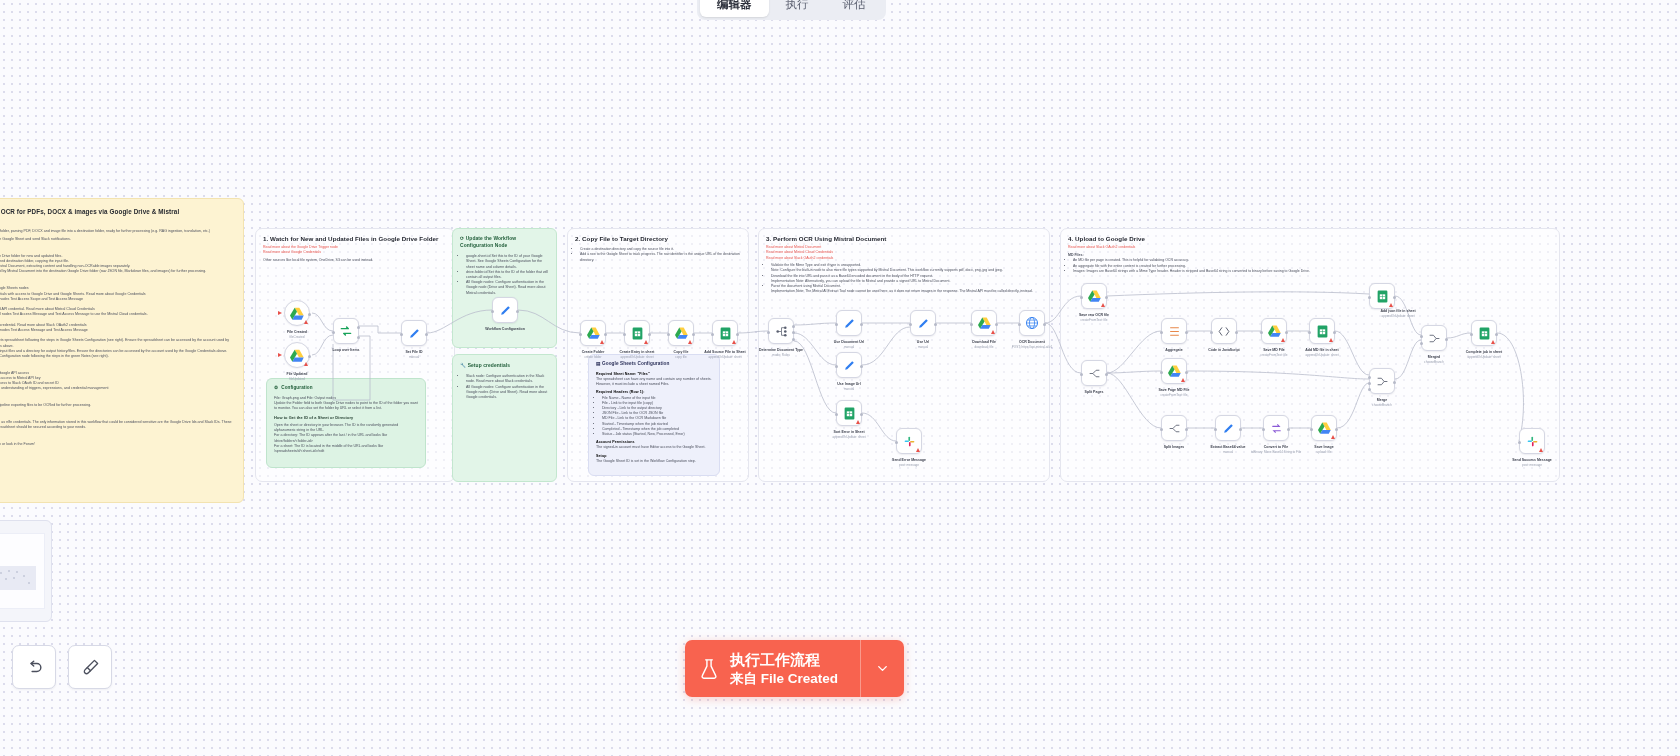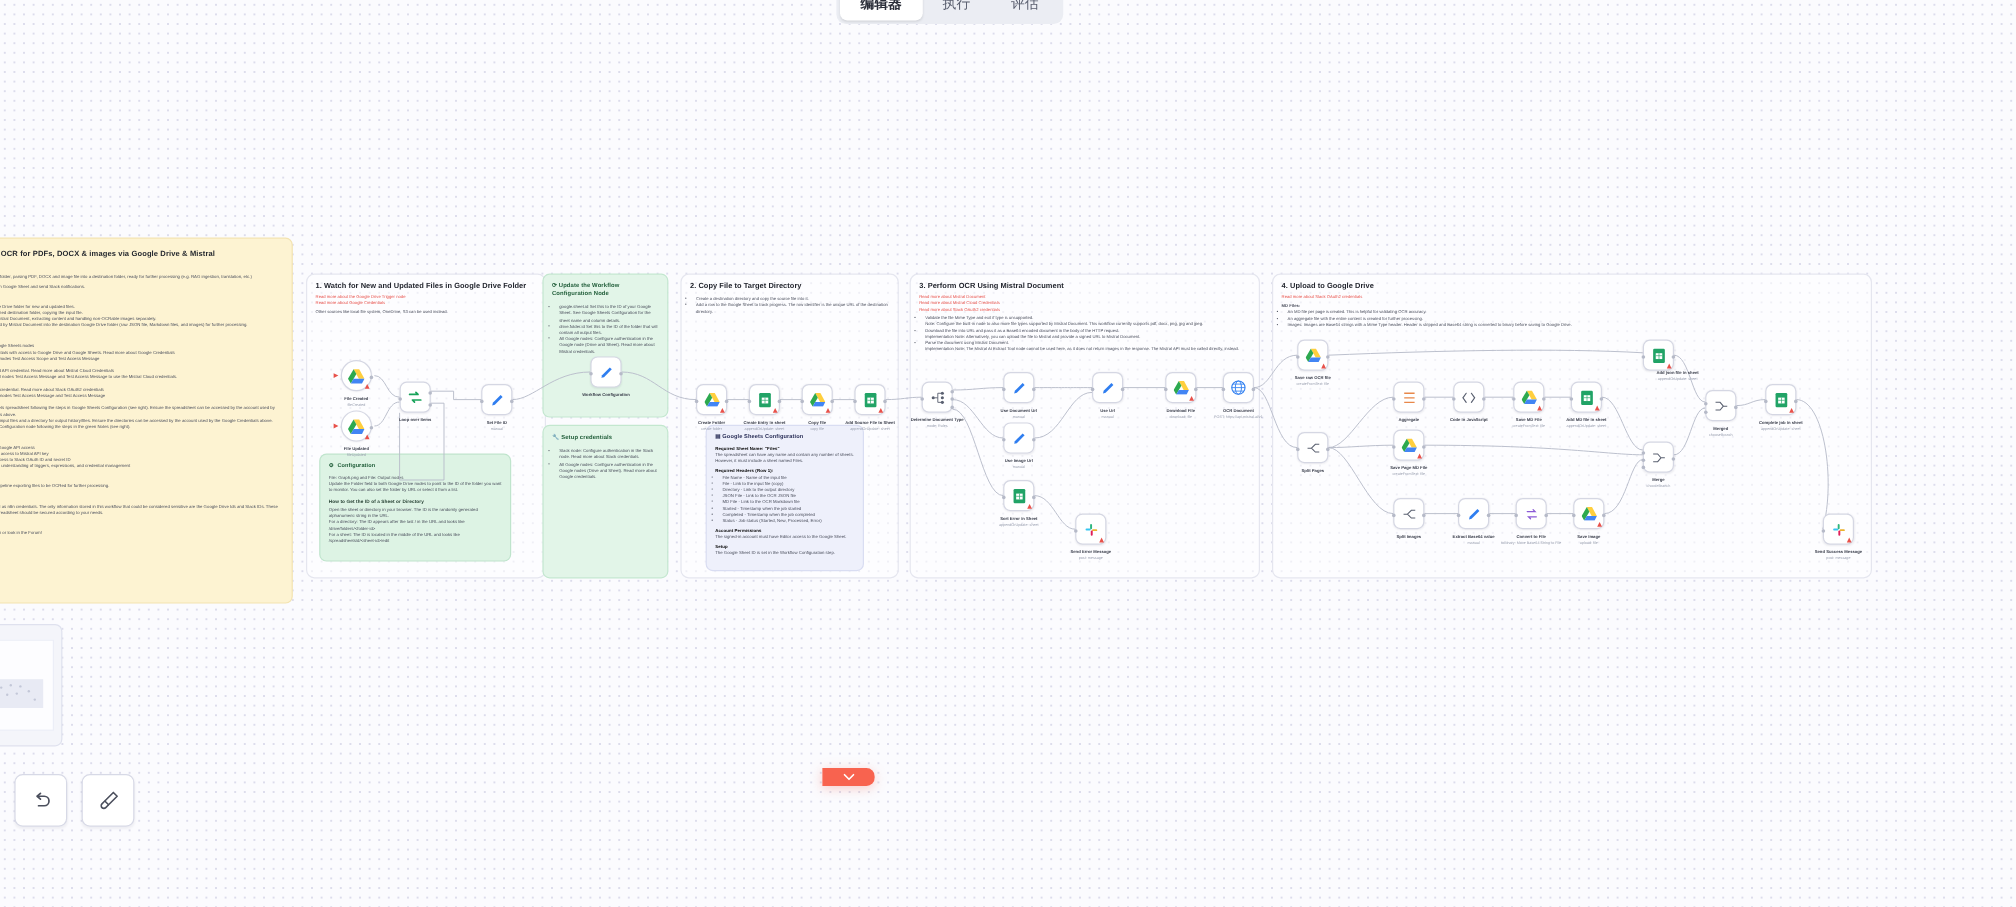--- a/index.html
+++ b/index.html
@@ -770,20 +770,30 @@
     </svg>
   </div>
   <div class="ctrl-btn" style="left:68px; top:645px;">
     <svg width="19" height="19" viewBox="0 0 24 24">
       <path d="M17 3l4 4-9 9-4-4z" fill="none" stroke="#4b4f5d" stroke-width="1.7" stroke-linejoin="round"></path>
       <path d="M8 12l-3 3c-1 1-1 3 0 4s3 1 4 0l3-3" fill="none" stroke="#4b4f5d" stroke-width="1.7" stroke-linejoin="round"></path>
     </svg>
   </div>
 
   <div class="exec-wrap">
+    <button class="exec-main">
+      <svg width="20" height="22" viewBox="0 0 24 26">
+        <path d="M9.5 2v7.5L4 21a2 2 0 0 0 1.8 3h12.4A2 2 0 0 0 20 21l-5.5-11.5V2" fill="none" stroke="#fff" stroke-width="1.7" stroke-linejoin="round"></path>
+        <path d="M8 2h8" stroke="#fff" stroke-width="1.7" stroke-linecap="round"></path>
+      </svg>
+      <span class="exec-text">
+        <span class="exec-line1" style="display:block;">执行工作流程</span>
+        <span class="exec-line2" style="display:block;">来自 File Created</span>
+      </span>
+    </button>
     <button class="exec-caret">
       <svg width="15" height="15" viewBox="0 0 24 24">
         <path d="M6 9l6 6 6-6" fill="none" stroke="#fff" stroke-width="2.2" stroke-linecap="round" stroke-linejoin="round"></path>
       </svg>
     </button>
   </div>
 
 </div>
 
 </body></html>

